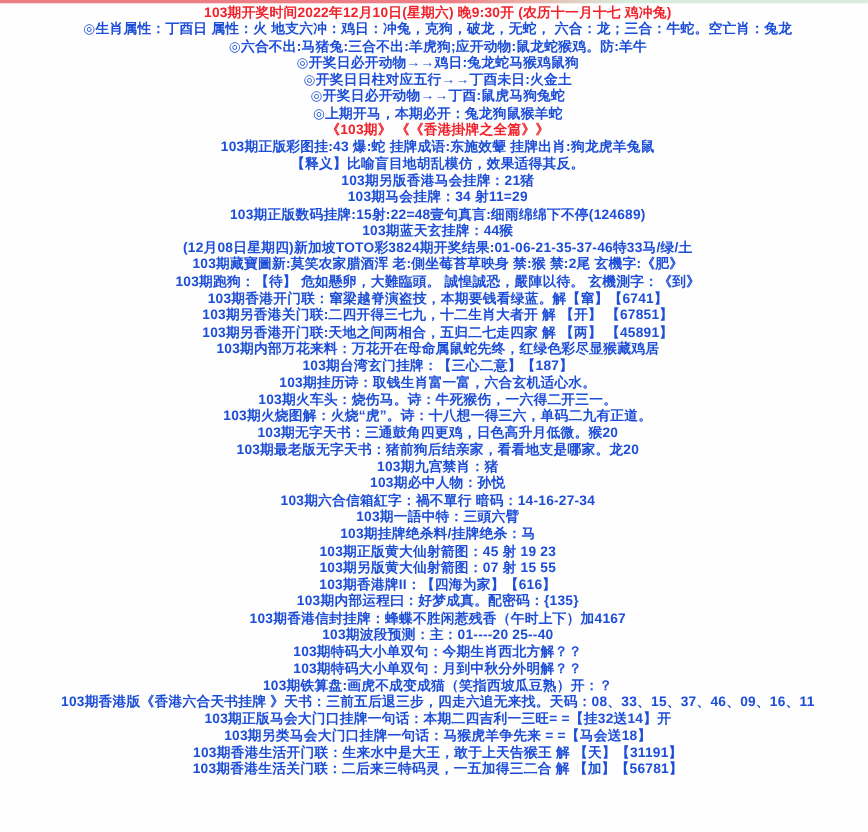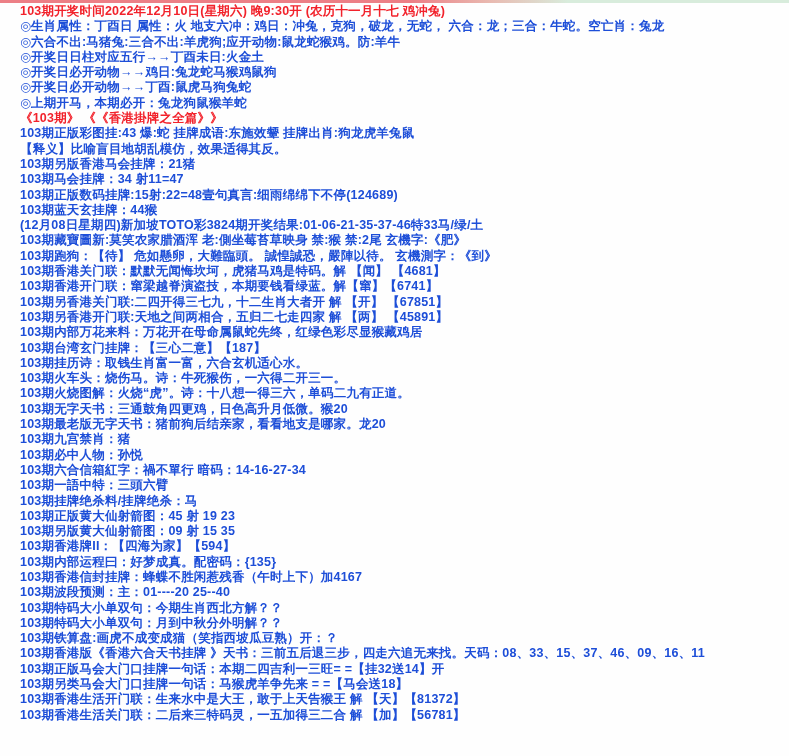--- a/index.html
+++ b/index.html
@@ -19,23 +19,24 @@
     position: absolute;
     top: 0;
     left: 0;
     width: 100%;
     height: 3px;
     background: linear-gradient(to right, #ec7f86 0%, #ec7f86 52%, #e9b9b0 62%, #d8ecdc 72%, #d8ecdc 100%);
   }
   .content {
     position: absolute;
     top: 4px;
-    left: 20px;
+    left: 7px;
     right: 0;
     white-space: nowrap;
+    text-align: center;
   }
   .line {
     height: 15.3px;
     line-height: 15.3px;
     font-size: 12.5px;
     font-weight: 700;
     color: #1d4ed8;
     letter-spacing: 0.2px;
   }
   .line.red {
@@ -44,58 +45,57 @@
 </style>
 </head>
 <body>
 
 <div class="page">
   <div class="top-strip"></div>
   <div class="content">
       <div class="line red">103期开奖时间2022年12月10日(星期六) 晚9:30开 (农历十一月十七 鸡冲兔)</div>
       <div class="line">◎生肖属性：丁酉日 属性：火 地支六冲：鸡日：冲兔，克狗，破龙，无蛇， 六合：龙；三合：牛蛇。空亡肖：兔龙</div>
       <div class="line">◎六合不出:马猪兔:三合不出:羊虎狗;应开动物:鼠龙蛇猴鸡。防:羊牛</div>
+      <div class="line">◎开奖日必开动物→→鸡日:兔龙蛇马猴鸡鼠狗</div>
       <div class="line">◎开奖日日柱对应五行→→丁酉未日:火金土</div>
-      <div class="line">◎开奖日必开动物→→鸡日:兔龙蛇马猴鸡鼠狗</div>
       <div class="line">◎开奖日必开动物→→丁酉:鼠虎马狗兔蛇</div>
       <div class="line">◎上期开马，本期必开：兔龙狗鼠猴羊蛇</div>
       <div class="line red">《103期》 《《香港掛牌之全篇》》</div>
       <div class="line">103期正版彩图挂:43 爆:蛇 挂牌成语:东施效颦 挂牌出肖:狗龙虎羊兔鼠</div>
       <div class="line">【释义】比喻盲目地胡乱模仿，效果适得其反。</div>
       <div class="line">103期另版香港马会挂牌：21猪</div>
-      <div class="line">103期马会挂牌：34 射11=47</div>
+      <div class="line">103期马会挂牌：34 射11=29</div>
       <div class="line">103期正版数码挂牌:15射:22=48壹句真言:细雨绵绵下不停(124689)</div>
       <div class="line">103期蓝天玄挂牌：44猴</div>
       <div class="line">(12月08日星期四)新加坡TOTO彩3824期开奖结果:01-06-21-35-37-46特33马/绿/土</div>
       <div class="line">103期藏寶圖新:莫笑农家腊酒浑 老:側坐莓苔草映身 禁:猴 禁:2尾 玄機字:《肥》</div>
       <div class="line">103期跑狗：【待】 危如懸卵，大難臨頭。 誠惶誠恐，嚴陣以待。 玄機測字：《到》</div>
-      <div class="line">103期香港关门联：默默无闻悔坎坷，虎猪马鸡是特码。解 【闻】 【4681】</div>
       <div class="line">103期香港开门联：窜梁越脊演盗技，本期要钱看绿蓝。解【窜】【6741】</div>
       <div class="line">103期另香港关门联:二四开得三七九，十二生肖大者开 解 【开】 【67851】</div>
       <div class="line">103期另香港开门联:天地之间两相合，五归二七走四家 解 【两】 【45891】</div>
       <div class="line">103期内部万花来料：万花开在母命属鼠蛇先终，红绿色彩尽显猴藏鸡居</div>
       <div class="line">103期台湾玄门挂牌：【三心二意】【187】</div>
       <div class="line">103期挂历诗：取钱生肖富一富，六合玄机适心水。</div>
       <div class="line">103期火车头：烧伤马。诗：牛死猴伤，一六得二开三一。</div>
       <div class="line">103期火烧图解：火烧“虎”。诗：十八想一得三六，单码二九有正道。</div>
       <div class="line">103期无字天书：三通鼓角四更鸡，日色高升月低微。猴20</div>
       <div class="line">103期最老版无字天书：猪前狗后结亲家，看看地支是哪家。龙20</div>
       <div class="line">103期九宫禁肖：猪</div>
       <div class="line">103期必中人物：孙悦</div>
       <div class="line">103期六合信箱紅字：禍不單行 暗码：14-16-27-34</div>
       <div class="line">103期一語中特：三頭六臂</div>
       <div class="line">103期挂牌绝杀料/挂牌绝杀：马</div>
       <div class="line">103期正版黄大仙射箭图：45 射 19 23</div>
-      <div class="line">103期另版黄大仙射箭图：09 射 15 35</div>
-      <div class="line">103期香港牌II：【四海为家】【594】</div>
+      <div class="line">103期另版黄大仙射箭图：07 射 15 55</div>
+      <div class="line">103期香港牌II：【四海为家】【616】</div>
       <div class="line">103期内部运程曰：好梦成真。配密码：{135}</div>
       <div class="line">103期香港信封挂牌：蜂蝶不胜闲惹残香（午时上下）加4167</div>
       <div class="line">103期波段预测：主：01----20 25--40</div>
       <div class="line">103期特码大小单双句：今期生肖西北方解？？</div>
       <div class="line">103期特码大小单双句：月到中秋分外明解？？</div>
       <div class="line">103期铁算盘:画虎不成变成猫（笑指西坡瓜豆熟）开：？</div>
       <div class="line">103期香港版《香港六合天书挂牌 》天书：三前五后退三步，四走六追无来找。天码：08、33、15、37、46、09、16、11</div>
       <div class="line">103期正版马会大门口挂牌一句话：本期二四吉利一三旺= =【挂32送14】开</div>
       <div class="line">103期另类马会大门口挂牌一句话：马猴虎羊争先来 = =【马会送18】</div>
-      <div class="line">103期香港生活开门联：生来水中是大王，敢于上天告猴王 解 【天】【81372】</div>
+      <div class="line">103期香港生活开门联：生来水中是大王，敢于上天告猴王 解 【天】【31191】</div>
       <div class="line">103期香港生活关门联：二后来三特码灵，一五加得三二合 解 【加】【56781】</div>
     </div>
 </div>
 
 </body></html>

